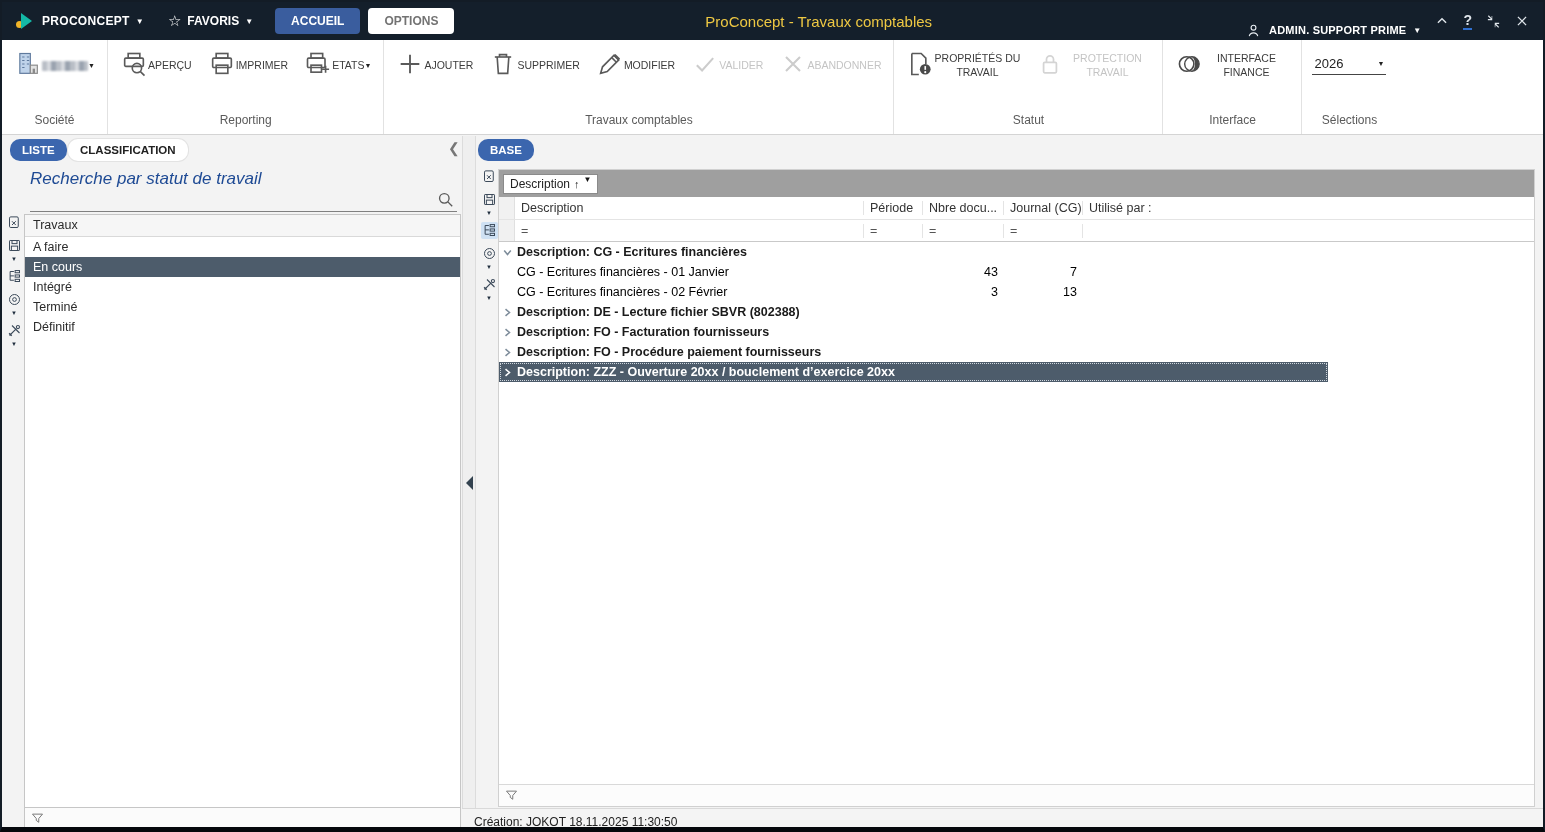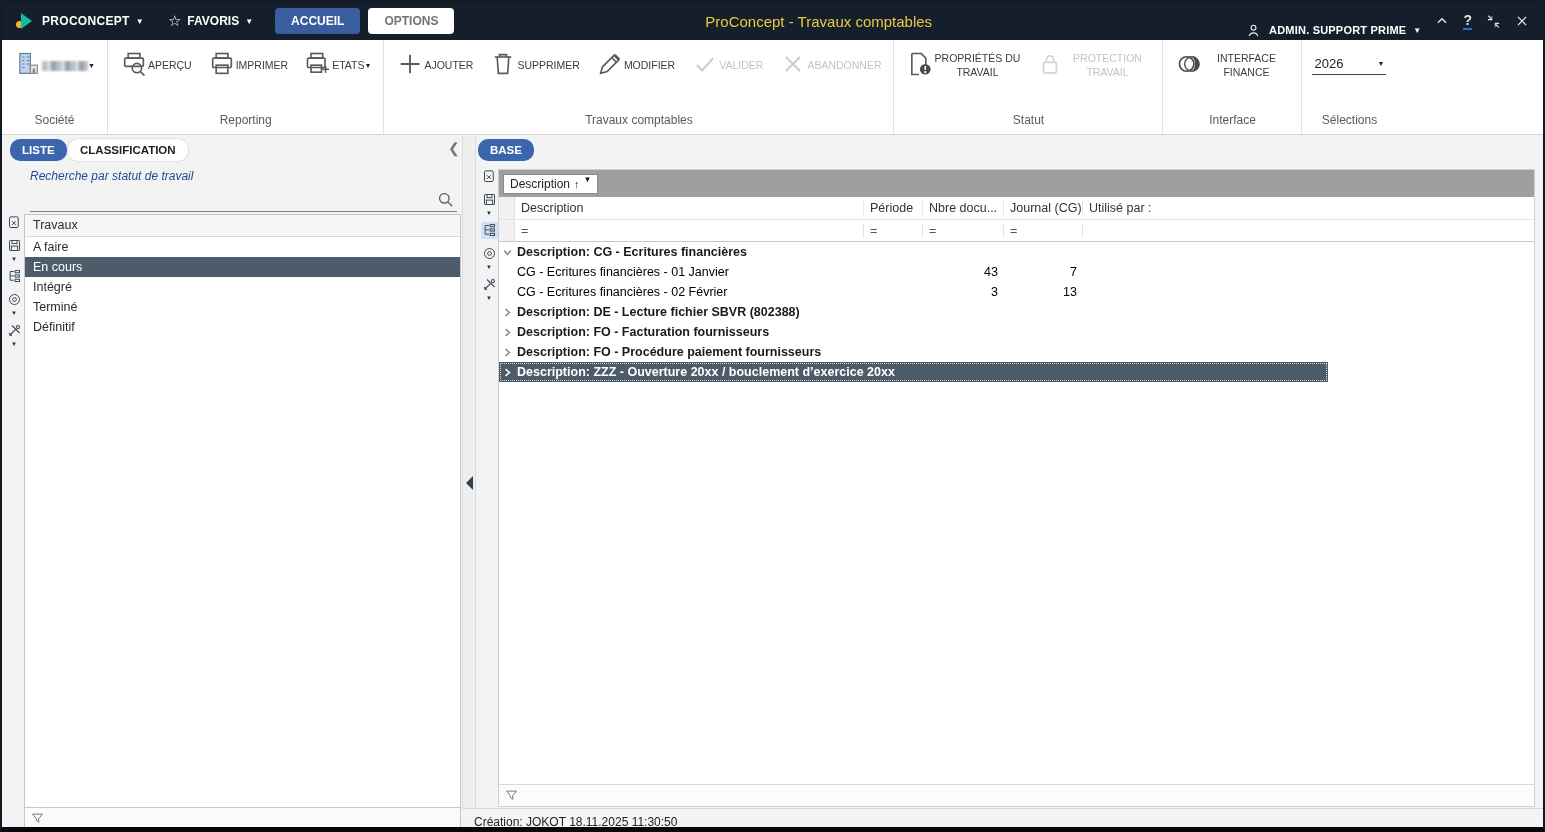--- a/index.html
+++ b/index.html
@@ -40,21 +40,21 @@
   .year-box { display:flex; align-items:center; justify-content:space-between; width:74px; margin:8px 6px 0 6px; border-bottom:1px solid #444; padding:2px 2px 3px 2px; }
   .year-box .yr { font-size:13px; color:#222; }
 
   
   .content { position:absolute; top:134px; left:0; right:0; bottom:0; background:#f3f3f3; }
   .pane-tab { position:absolute; font-size:11.5px; font-weight:bold; padding:5px 12px; border-radius:10px; }
   .pane-tab.active { background:#3b66ae; color:#fff; }
   .pane-tab.inactive { background:#fff; color:#222; box-shadow:0 0 0 1px #e3e3e3; }
   .collapse-chev { position:absolute; left:446px; top:4px; color:#777; font-size:14px; }
 
-  .search-label { position:absolute; left:28px; top:33px; font-style:italic; color:#1e4a94; font-size:12px; }
+  .search-label { position:absolute; left:28px; top:33px; font-style:italic; color:#1e4a94; font-size:17px; }
   .search-row { position:absolute; left:28px; top:52px; width:427px; height:24px; border-bottom:1px solid #808080; }
   .search-row .mag { position:absolute; right:2px; top:2px; }
 
   .vstrip { position:absolute; display:flex; flex-direction:column; align-items:center; gap:6px; }
   .vstrip .sicon { width:17px; height:17px; display:flex; align-items:center; justify-content:center; }
   .vstrip .sicon.hl { background:#cfe1f3; border-radius:2px; }
   .vstrip .scaret { font-size:6px; color:#1f2d3d; margin-top:-4px; }
 
   .status-list { position:absolute; left:22px; top:78px; width:437px; height:594px; background:#fff; border:1px solid #c6c6c6; font-size:12.5px; color:#2b2b2b; }
   .sl-header { background:#f6f6f6; border-bottom:1px solid #d9d9d9; padding:3px 8px; height:22px; }

